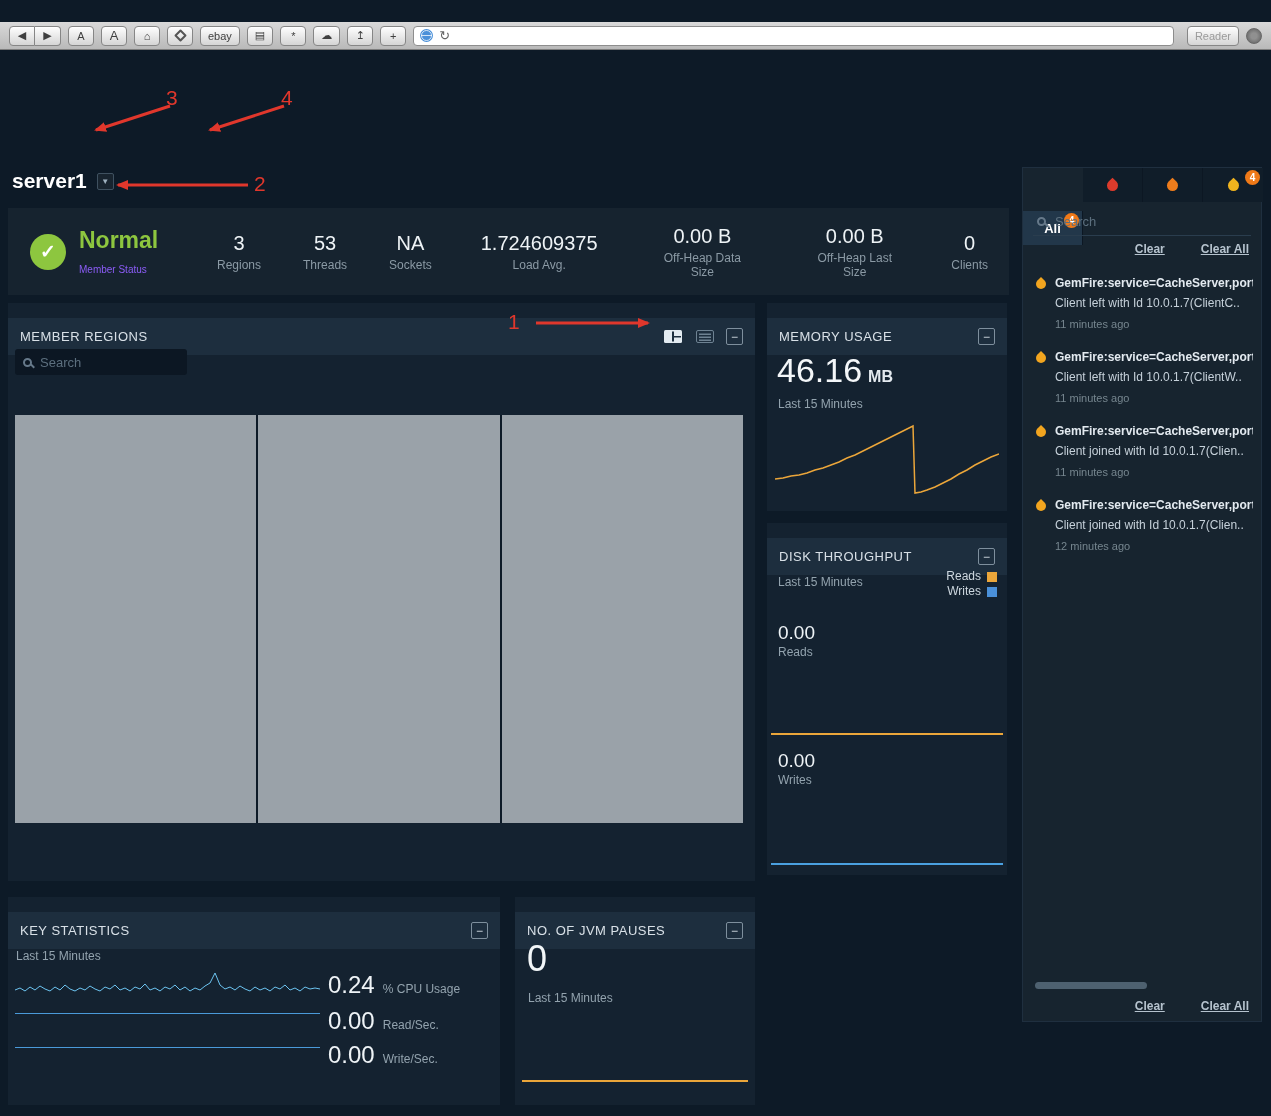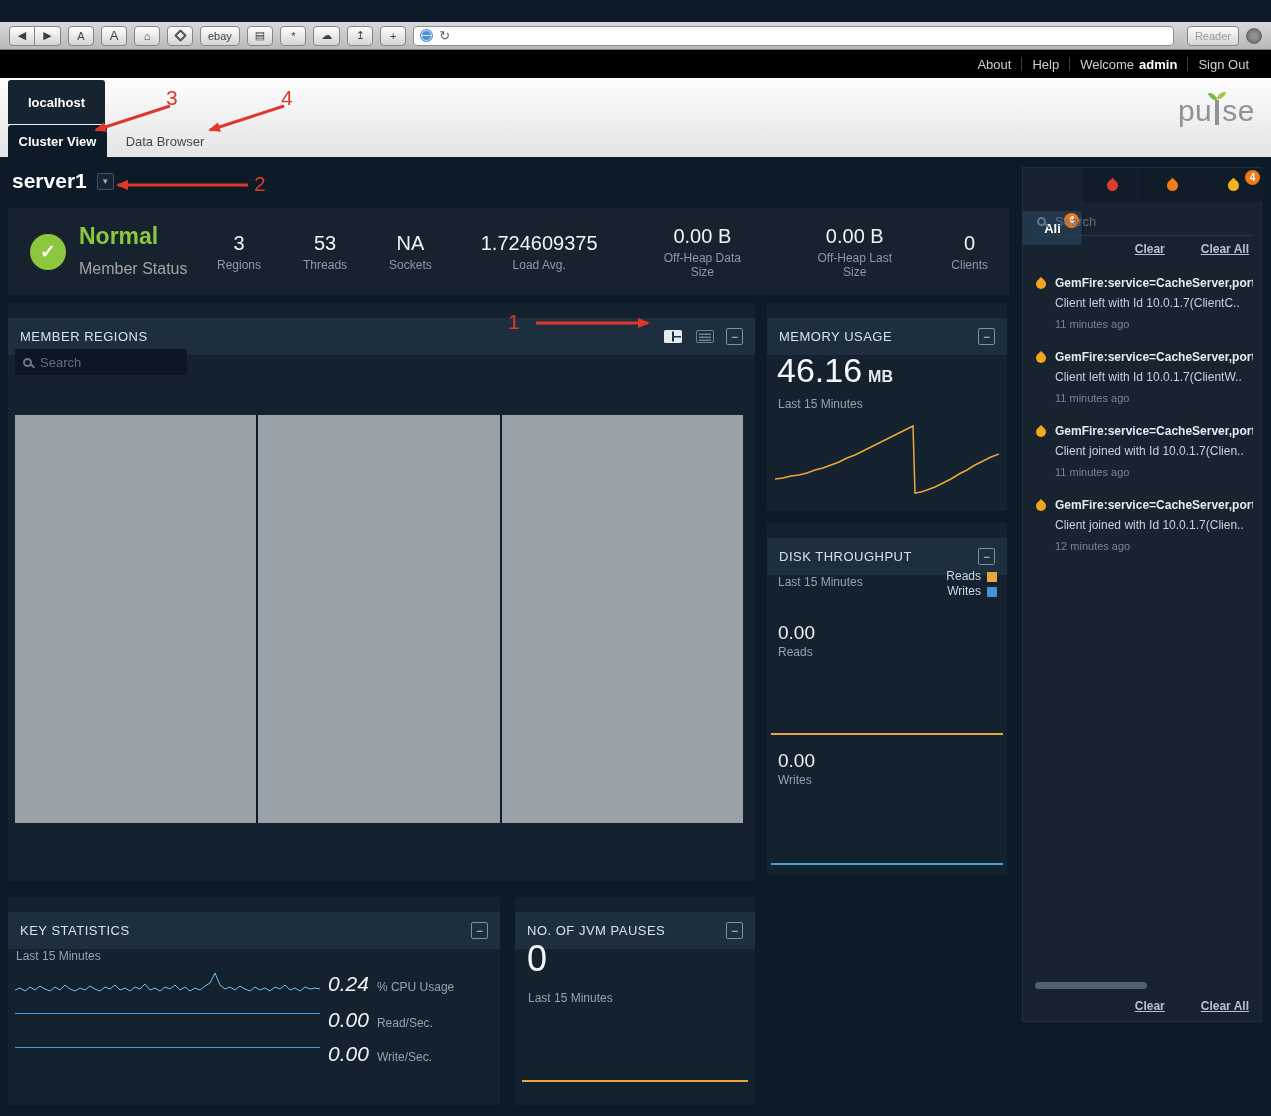--- a/index.html
+++ b/index.html
@@ -73,21 +73,21 @@
   .member-title .mname{color:#fff;font-size:21px;font-weight:bold;text-align:right;}
   .dd{width:17px;height:17px;border:1px solid #3f5160;background:#18242f;color:#9fb2c0;font-size:8px;
     display:flex;align-items:center;justify-content:center;border-radius:2px;}
 
   .statusbar{position:absolute;left:8px;top:208px;width:1001px;height:87px;background:var(--bar);
     display:flex;align-items:center;}
   .status-left{display:flex;align-items:center;gap:13px;padding-left:22px;width:188px;flex:none;}
   .check{width:36px;height:36px;border-radius:50%;background:var(--green);color:#fff;font-size:19px;
     font-weight:bold;display:flex;align-items:center;justify-content:center;flex:none;}
   .status-name{color:var(--green);font-size:23px;font-weight:bold;line-height:1;}
-  .status-sub{color:#a3a3a3;font-size:16px;margin-top:12px;}
+  .status-sub{color:#8b5cf6;font-size:10px;margin-top:12px;}
   .metric{text-align:center;padding:0 21px;}
   .metric.wide{padding:0 28px;}
   .metric .mval{color:var(--txt);font-size:20px;line-height:1.1;}
   .metric .mlab{color:#8b9aa5;font-size:12px;margin-top:4px;}
 
   .panel{position:absolute;background:var(--panel);}
   .panel-header{height:37px;background:var(--phead);display:flex;align-items:center;padding:0 12px;margin-top:15px;}
   .panel-title{color:#d8e0e7;font-size:13px;letter-spacing:.5px;}
   .phspacer{flex:1;}
   .collapse{width:17px;height:17px;border:1px solid #7e8f9d;border-radius:2px;color:#cfd9e1;font-size:12px;
@@ -124,21 +124,21 @@
   .disk-val{color:var(--txt);font-size:19px;line-height:1;position:absolute;left:11px;}
   .disk-lab{color:#93a3ae;font-size:12px;position:absolute;left:11px;}
   .hline{position:absolute;left:4px;right:4px;height:2px;}
 
   
   .p-keystats{left:8px;top:897px;width:492px;height:208px;}
   .ks-window{position:absolute;left:8px;top:52px;font-size:12px;color:#93a3ae;}
   .ks-spark{position:absolute;left:7px;top:70px;}
   .ks-line{position:absolute;left:7px;width:305px;height:1px;background:#4a9ad9;}
   .ks-group{position:absolute;left:320px;display:flex;align-items:baseline;gap:8px;}
-  .ks-group .v{color:var(--txt);font-size:21px;line-height:1;font-style:italic;}
+  .ks-group .v{color:var(--txt);font-size:24px;line-height:1;}
   .ks-group .l{color:#93a3ae;font-size:12px;}
 
   
   .p-jvm{left:515px;top:897px;width:240px;height:208px;}
   .jvm-val{position:absolute;left:12px;top:44px;color:#f2f6f8;font-size:36px;line-height:1;}
   .jvm-window{position:absolute;left:13px;top:94px;font-size:12px;color:#93a3ae;}
 
   
   .sidebar{position:absolute;left:1022px;top:167px;width:240px;height:855px;background:var(--sidebar);
     border:1px solid #1f2f3f;}
@@ -191,40 +191,21 @@
     <button class="tbtn">↥</button>
     <button class="tbtn">+</button>
     <div class="urlbar">
       <span class="globe"></span>
       <span class="reload">↻</span>
     </div>
     <button class="tbtn reader-lbl">Reader</button>
     <span class="toolbar-disc"></span>
   </div>
 
-  <div class="app-topbar">
-    <span class="link">About</span>
-    <span class="sep"></span>
-    <span class="link">Help</span>
-    <span class="sep"></span>
-    <span class="link"><span>Welcome</span><span class="user">admin</span></span>
-    <span class="sep"></span>
-    <span class="link">Sign Out</span>
-  </div>
-
-  <div class="app-header">
-    <div class="host-tab">localhost</div>
-    <div class="logo">
-      <span>pu</span>
-      <span class="lbar"></span>
-      <span>se</span>
-    </div>
-    <div class="main-tab tab-cluster">Cluster View</div>
-    <div class="main-tab tab-data">Data Browser</div>
-  </div>
+
 
   <div class="content"></div>
 
   <div class="member-title">
     <span class="mname">server1</span>
     <span class="dd">▼</span>
   </div>
 
   <div class="statusbar">
     <div class="status-left">

